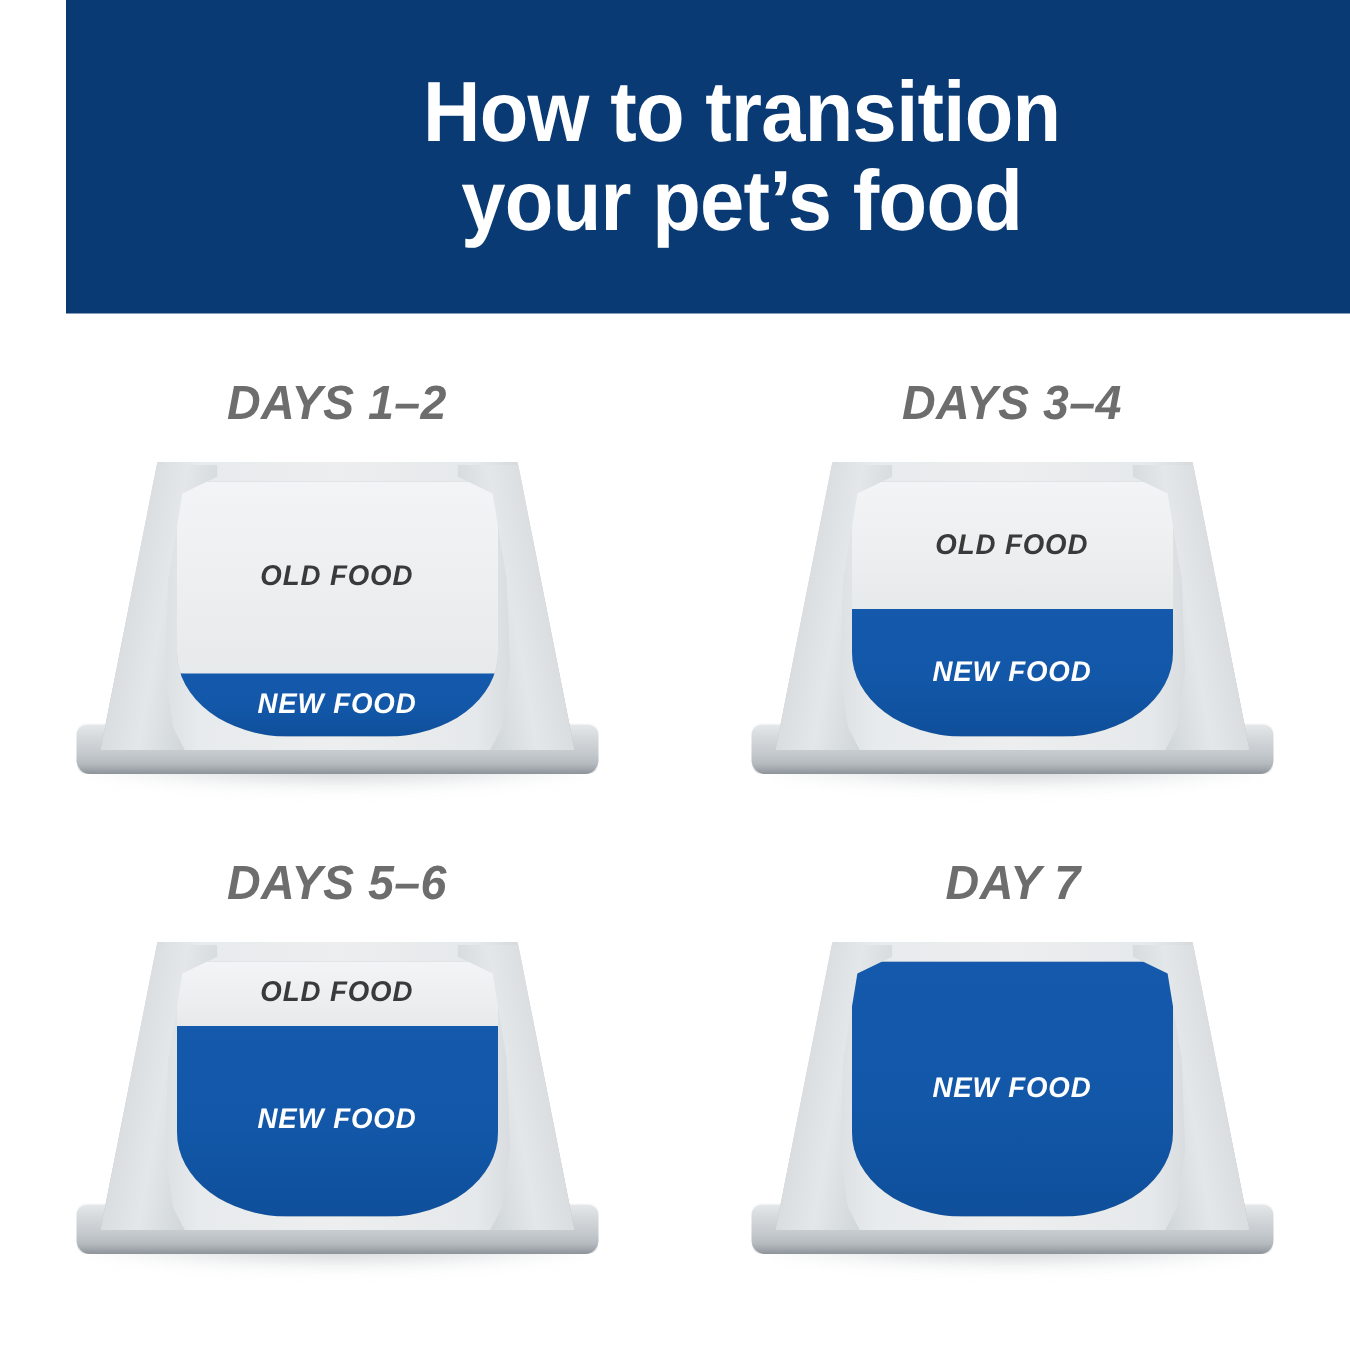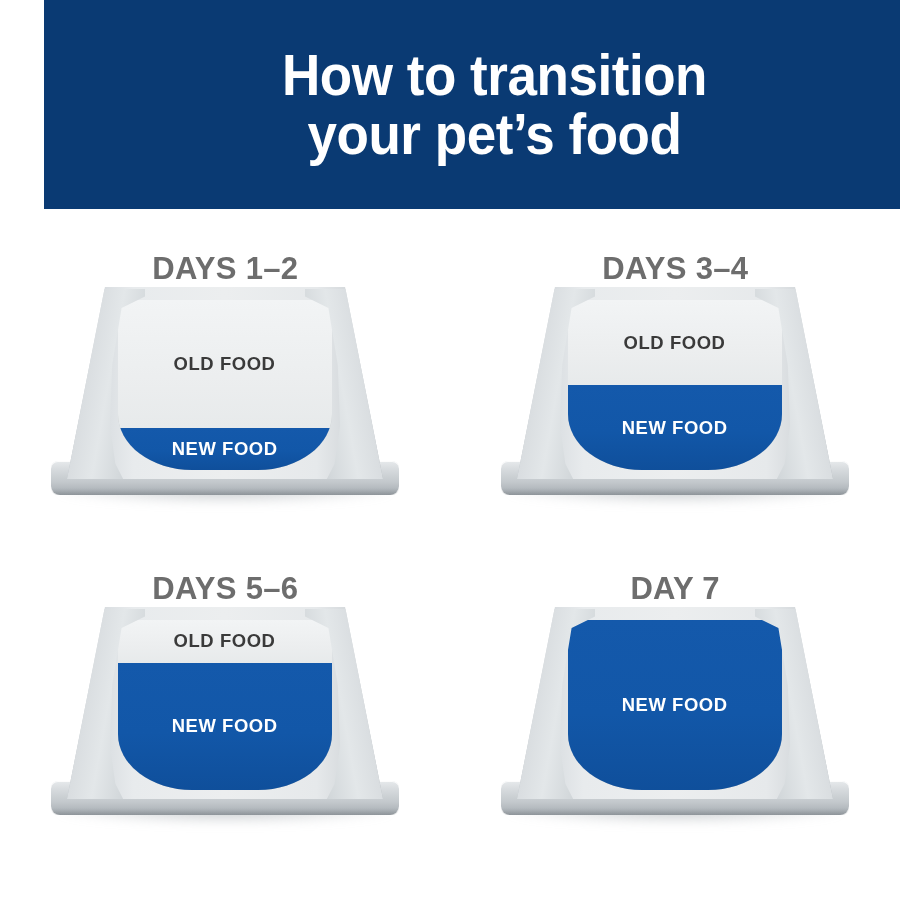--- a/index.html
+++ b/index.html
@@ -46,20 +46,21 @@
   
   .grid {
     position: absolute;
     left: 0;
     top: 209px;
     width: 900px;
     height: 691px;
     display: grid;
     grid-template-columns: 450px 450px;
     grid-template-rows: 320px 320px;
+    font-style: italic;
   }
   .card {
     position: relative;
     display: flex;
     flex-direction: column;
     align-items: center;
   }
 
   .card-label {
     font-family: "Liberation Sans", sans-serif;
@@ -71,20 +72,21 @@
     margin-bottom: 0;
     transform: scaleX(0.97);
     white-space: nowrap;
   }
 
   
   .bowl {
     position: relative;
     width: 360px;
     height: 220px;
+    margin-top: 21px;
   }
 
   
   .bowl-shadow {
     position: absolute;
     left: 14px;
     bottom: 3px;
     width: 332px;
     height: 26px;
     border-radius: 50%;

